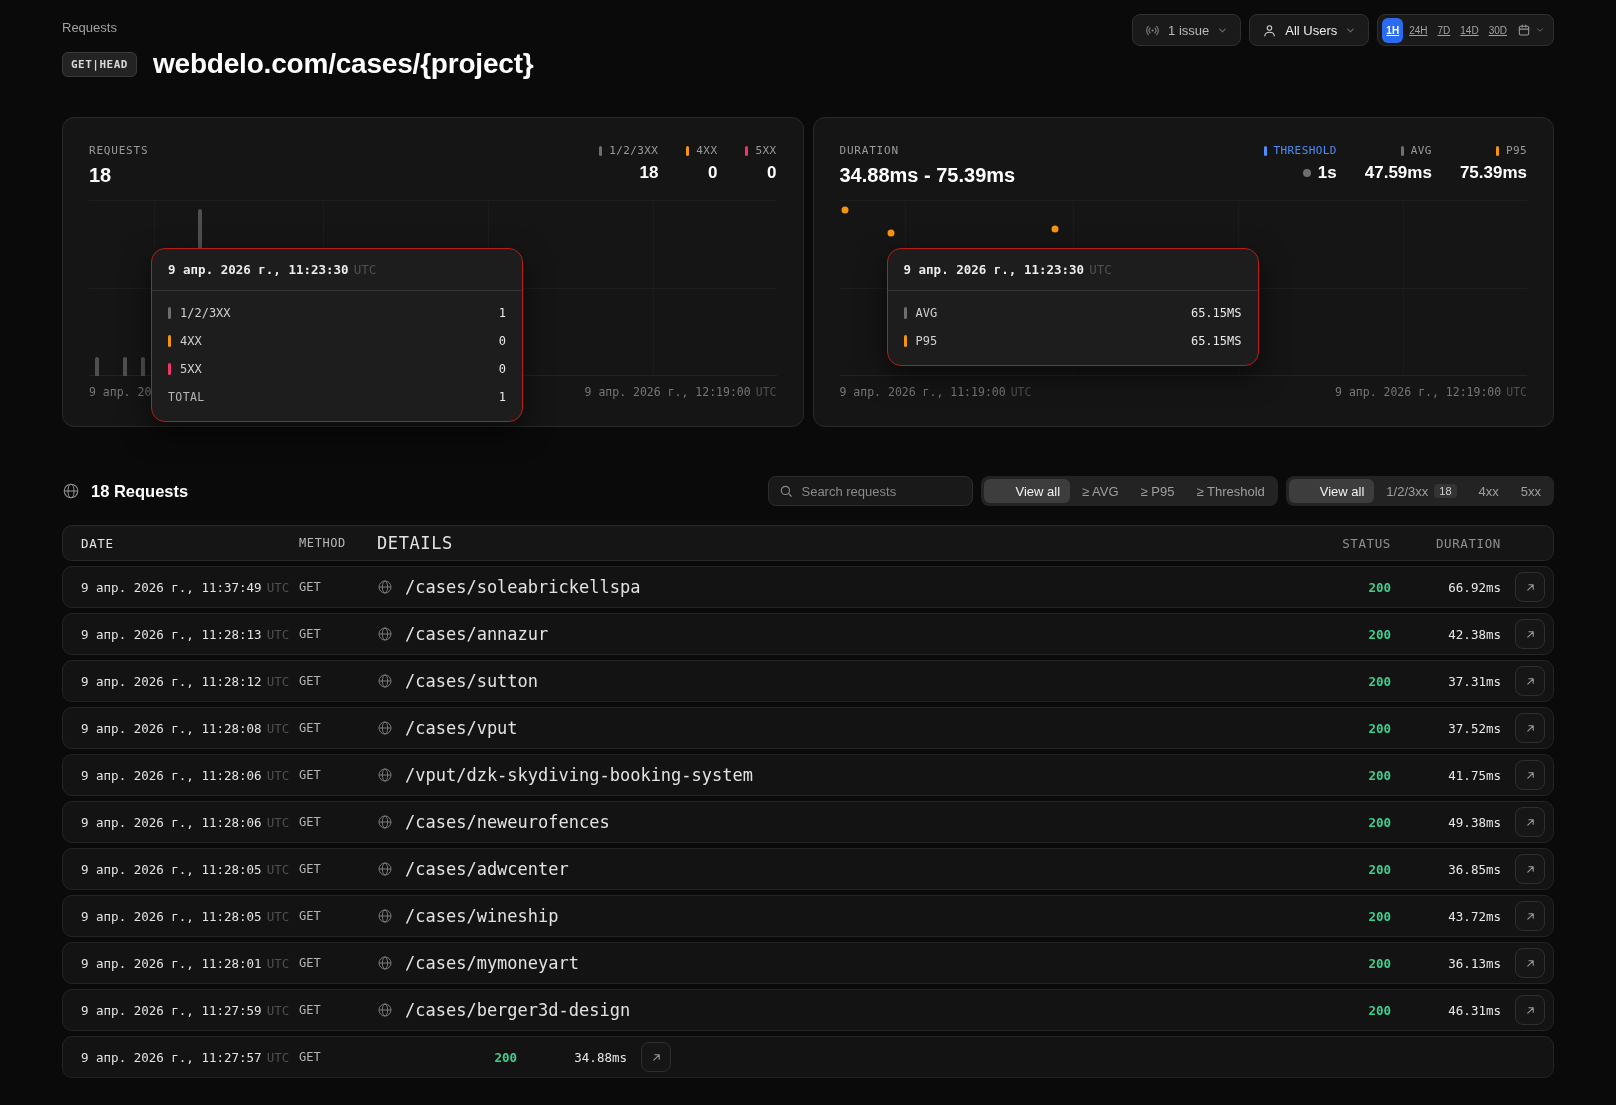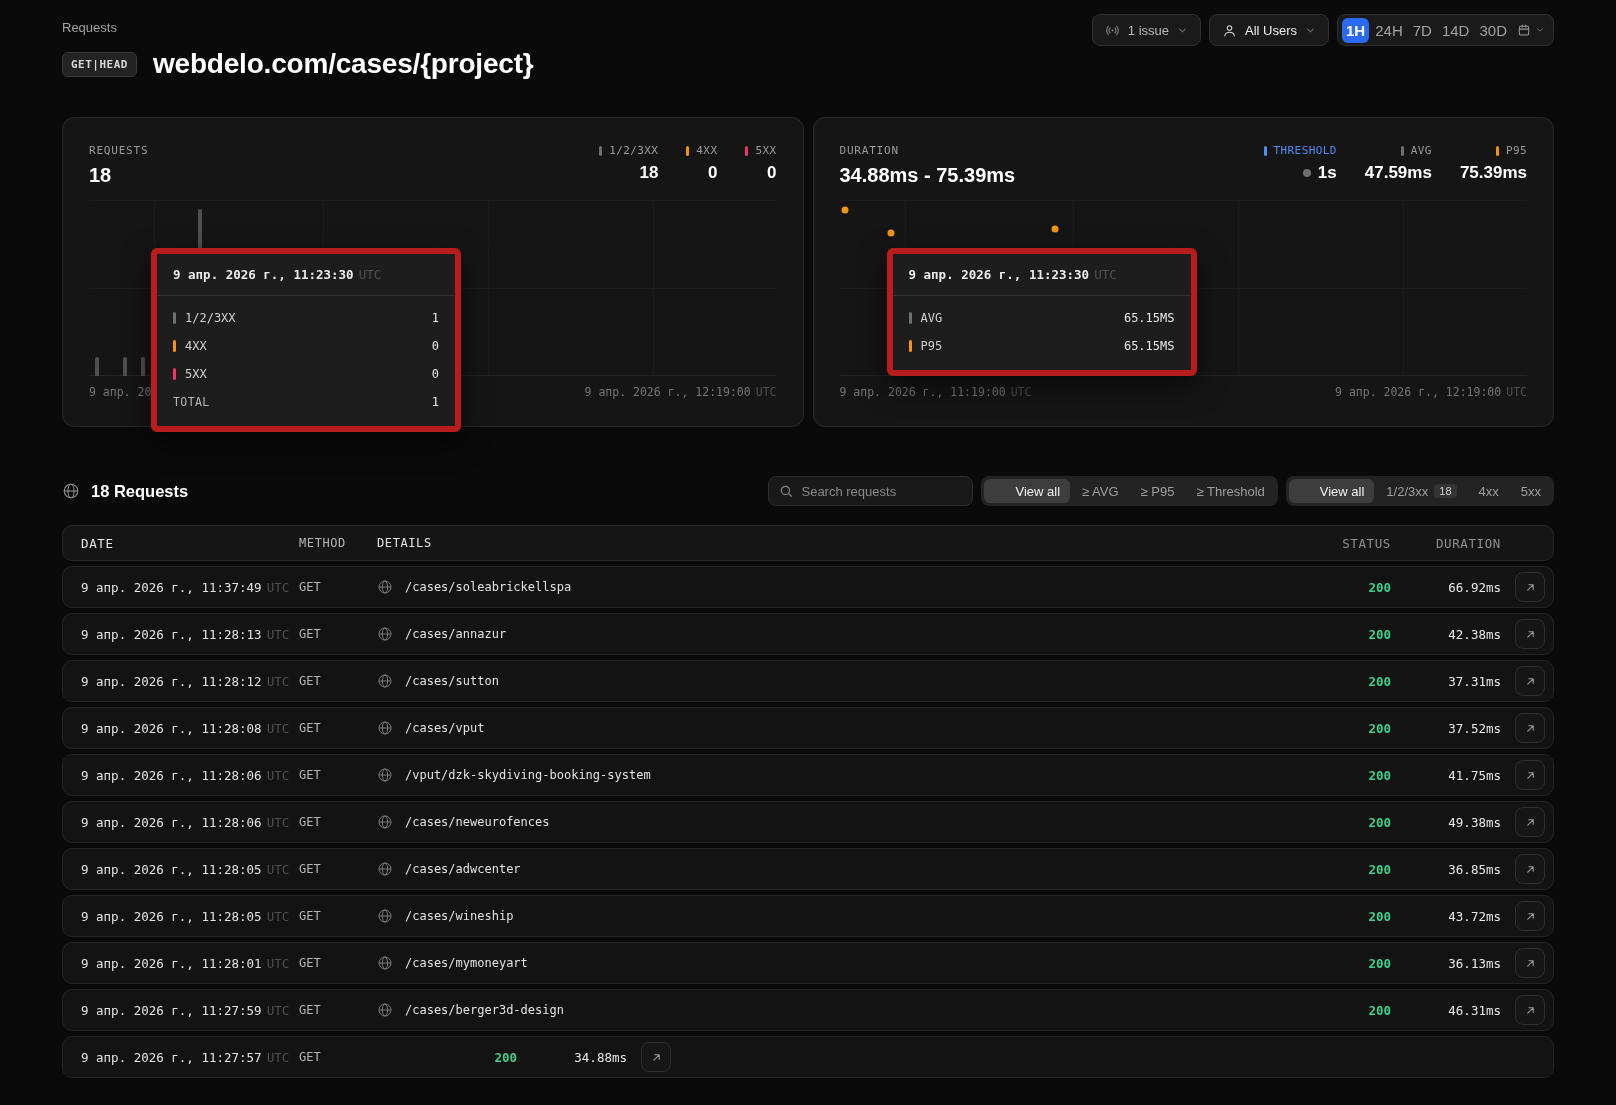--- a/index.html
+++ b/index.html
@@ -26,21 +26,21 @@
   .chip {
     height:32px; display:flex; align-items:center; gap:8px; padding:0 12px;
     background:#1a1a1a; border:1px solid #2f2f2f; border-radius:8px; font-size:13px; color:#b9b9b9;
   }
   .chip .chev { color:#6f6f6f; }
   .chip.users { color:#ededed; font-weight:500; }
   .segmented {
     height:32px; display:flex; align-items:center; gap:2px; padding:0 4px;
     background:#1a1a1a; border:1px solid #2f2f2f; border-radius:8px;
   }
-  .seg-btn { height:25px; padding:0 4px; border-radius:6px; font-size:15px; color:#a1a1a1; display:flex; align-items:center; gap:4px; }
+  .seg-btn { height:25px; padding:0 4px; border-radius:6px; font-size:10px; color:#a1a1a1; display:flex; align-items:center; gap:4px;text-decoration:underline; }
   .seg-btn.active { background:#2b6bf3; color:#fff; font-weight:600; }
   .icon { display:inline-flex; flex:none; }
 
   
   .charts { margin:37px 62px 0; display:grid; grid-template-columns:1fr 1fr; gap:9px; }
   .panel {
     position:relative; height:310px; background:#151515;
     border:1px solid #292929; border-radius:12px; padding:26px 26px 0;
   }
   .panel-head { display:flex; justify-content:space-between; align-items:flex-start; }
@@ -60,22 +60,22 @@
   .hline { position:absolute; left:0; right:0; height:1px; background:#1d1d1d; }
   .vline { position:absolute; top:0; bottom:0; width:1px; background:#1b1b1b; }
   .baseline { position:absolute; left:0; right:0; bottom:0; height:1px; background:#232323; }
   .bar { position:absolute; bottom:0; width:4px; border-radius:2px 2px 0 0; }
   .dot { position:absolute; width:7px; height:7px; border-radius:50%; transform:translate(-50%,-50%); }
   .axis-row { position:absolute; left:26px; right:26px; top:267px; display:flex; justify-content:space-between; }
   .axis-label { font-family:"DejaVu Sans Mono", monospace; font-size:11.5px; color:#767676; white-space:nowrap; }
   .tz { color:#4f4f4f; margin-left:5px; }
 
   .tooltip {
-    position:absolute; z-index:10; background:#1d1d1d; border:6px solid #b91c1c;
-    border-radius:6px; box-shadow:0 10px 28px rgba(0,0,0,.55); width:310px;
+    position:absolute; z-index:10; background:#1d1d1d; border:1px solid #b91c1c;
+    border-radius:14px; box-shadow:0 10px 28px rgba(0,0,0,.55); width:372px;
   }
   .tt-head { padding:13px 16px; font-family:"DejaVu Sans Mono", monospace; font-size:12.5px; font-weight:700; color:#ececec; border-bottom:1px solid #323232; }
   .tt-head .tz { font-weight:400; }
   .tt-body { padding:8px 16px 10px; }
   .tt-row { display:flex; justify-content:space-between; align-items:center; padding:7px 0; }
   .tt-label { display:flex; align-items:center; gap:9px; font-family:"DejaVu Sans Mono", monospace; font-size:12px; color:#d0d0d0; }
   .tt-value { font-family:"DejaVu Sans Mono", monospace; font-size:12px; color:#e8e8e8; }
   .tt-row.total .tt-label { color:#b5b5b5; font-size:11.5px; letter-spacing:.4px; }
 
   
@@ -102,21 +102,21 @@
     font-family:"DejaVu Sans Mono", monospace; font-size:11.5px; letter-spacing:.6px; color:#8f8f8f;
   }
   .rows { margin:5px 62px 0; }
   .row {
     height:42px; display:flex; align-items:center; margin-bottom:5px;
     background:#131313; border:1px solid #242424; border-radius:10px;
     padding:0 8px 0 18px;
   }
   .col-date { width:218px; flex:none; font-family:"DejaVu Sans Mono", monospace; font-size:12.5px; color:#e4e4e4; white-space:nowrap; }
   .col-method { width:78px; flex:none; font-family:"DejaVu Sans Mono", monospace; font-size:12px; color:#b5b5b5; }
-  .col-details { flex:1; display:flex; align-items:center; gap:12px; font-family:"DejaVu Sans Mono", monospace; font-size:12px; color:#e2e2e2; min-width:0; }
+  .col-details { flex:1; display:flex; align-items:center; gap:12px; font-family:"DejaVu Sans Mono", monospace; font-size:17px; color:#e2e2e2; min-width:0; }
   .col-details .icon { color:#7a7a7a; }
   .col-status { width:140px; flex:none; text-align:right; font-family:"DejaVu Sans Mono", monospace; font-size:12.5px; font-weight:700; color:#3ecf8e; }
   .col-duration { width:110px; flex:none; text-align:right; font-family:"DejaVu Sans Mono", monospace; font-size:12.5px; color:#e8e8e8; }
   .col-action { width:44px; flex:none; display:flex; justify-content:flex-end; }
   .table-head .col-status, .table-head .col-duration { font-weight:400; color:#8f8f8f; }
   .open-btn {
     width:30px; height:30px; border:1px solid #2f2f2f; border-radius:8px;
     display:flex; align-items:center; justify-content:center; color:#9a9a9a; background:#161616;
   }
 </style>

